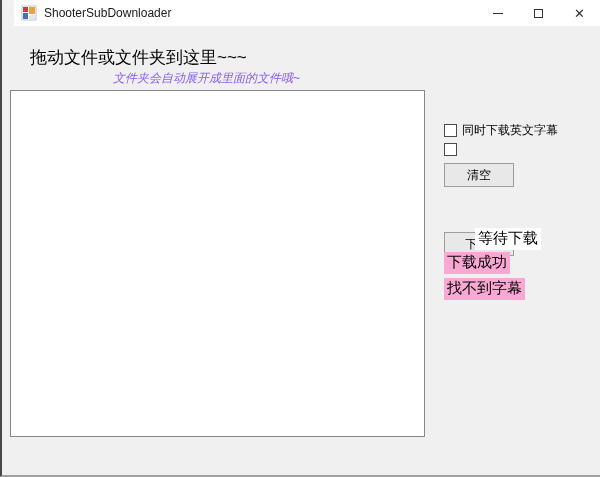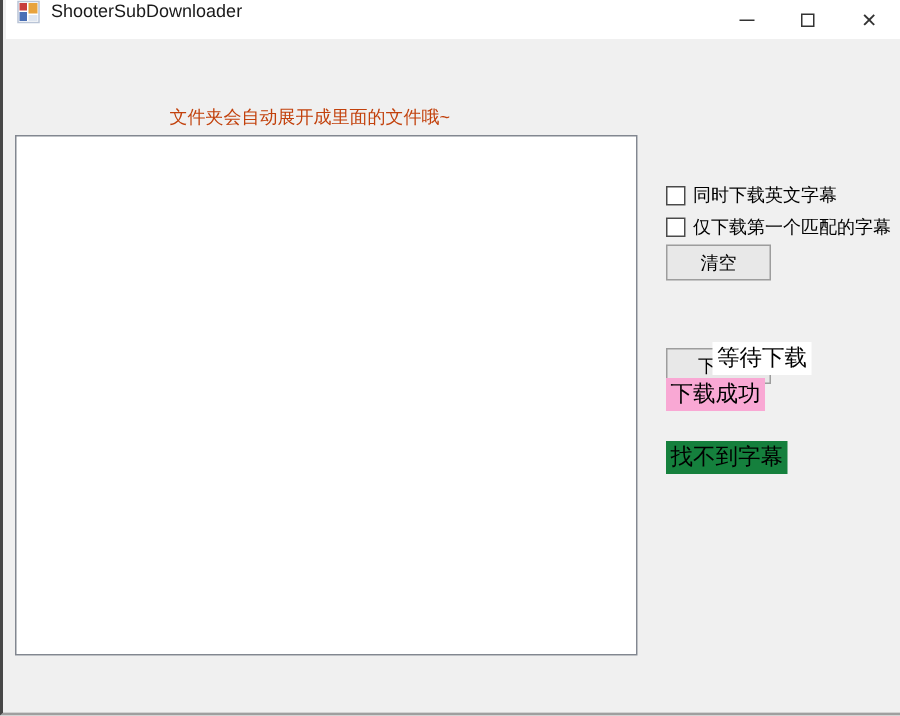--- a/index.html
+++ b/index.html
@@ -4,34 +4,34 @@
 <style>
   html,body{margin:0;padding:0;background:#d9d9d9;}
   *{box-sizing:border-box;font-family:"Liberation Sans","DejaVu Sans",sans-serif;}
   .window{
     position:relative;width:600px;height:477px;background:#f0f0f0;
     border-left:2px solid #474747;border-bottom:2px solid #9f9f9f;
     overflow:hidden;
   }
   
   .titlebar{
-    position:absolute;left:2px;top:0;right:0;height:26px;background:#ffffff;
-    display:flex;
+    position:absolute;left:12px;top:0;right:0;height:26px;background:#ffffff;
+    display:flex;align-items:center;
   }
   .app-icon{margin-left:7px;width:16px;height:16px;flex:0 0 auto;}
   .title-text{margin-left:7px;font-size:12px;color:#1a1a1a;white-space:nowrap;}
   .caption-buttons{position:absolute;right:0;top:0;height:26px;display:flex;}
   .cap-btn{width:41px;height:26px;display:flex;align-items:center;justify-content:center;cursor:default;}
   .min-glyph{display:block;width:10px;height:1px;background:#333;}
   .max-glyph{display:block;width:9px;height:9px;border:1px solid #333;background:transparent;}
   .close-glyph{font-size:13px;color:#333;line-height:1;}
   
   .client{position:absolute;left:0;top:26px;right:0;bottom:0;background:#f0f0f0;}
   .heading{position:absolute;left:28px;top:20px;font-size:17px;color:#000;white-space:nowrap;}
-  .subheading{position:absolute;left:111px;top:44px;font-size:12px;color:#c2410c;white-space:nowrap;}
+  .subheading{position:absolute;left:111px;top:44px;font-size:12px;color:#8b5cf6;white-space:nowrap;font-style:italic;}
   .file-listbox{
     position:absolute;left:8px;top:64px;width:415px;height:347px;
     background:#ffffff;border:1px solid #828790;
   }
   
   .spin-row{position:absolute;left:441px;top:62px;display:flex;align-items:center;}
   .spin-label{font-size:12px;color:#000;white-space:nowrap;}
   .numeric-updown{display:flex;margin-left:8px;width:41px;height:20px;border:1px solid #7a7a7a;background:#fff;}
   .numeric-updown input{
     width:25px;height:18px;border:none;outline:none;padding:1px 0 1px 2px;
@@ -79,35 +79,35 @@
         <span class="max-glyph"></span>
       </div>
       <div class="cap-btn">
         <span class="close-glyph">✕</span>
       </div>
     </div>
   </div>
 
   <div class="client">
 
+    <div class="heading">拖动文件或文件夹到这里~~~</div>
     <div class="subheading">文件夹会自动展开成里面的文件哦~</div>
 
     <div class="file-listbox"></div>
 
 
     <div class="check-row" style="top:96px;">
       <span class="check-box"></span>
       <span class="check-label">同时下载英文字幕</span>
     </div>
     <div class="check-row" style="top:117px;">
       <span class="check-box"></span>
-      <span class="check-label">仅下载第一个匹配的字幕</span>
     </div>
 
     <button class="panel-btn" style="top:137px;">清空</button>
     <button class="panel-btn" style="top:163px;margin-top:43px;">下载!</button>
 
     <div class="status-badge" style="top: 202px; background-color: rgb(255, 255, 255); margin-left: 31px;">等待下载</div>
     <div class="status-badge" style="top: 226px; background-color: #f9a8d4;">下载成功</div>
-    <div class="status-badge" style="top: 268px; background-color: #15803d;">找不到字幕</div>
+    <div class="status-badge" style="top: 252px; background-color: #f9a8d4;">找不到字幕</div>
 
   </div>
 </div>
 
 </body></html>

